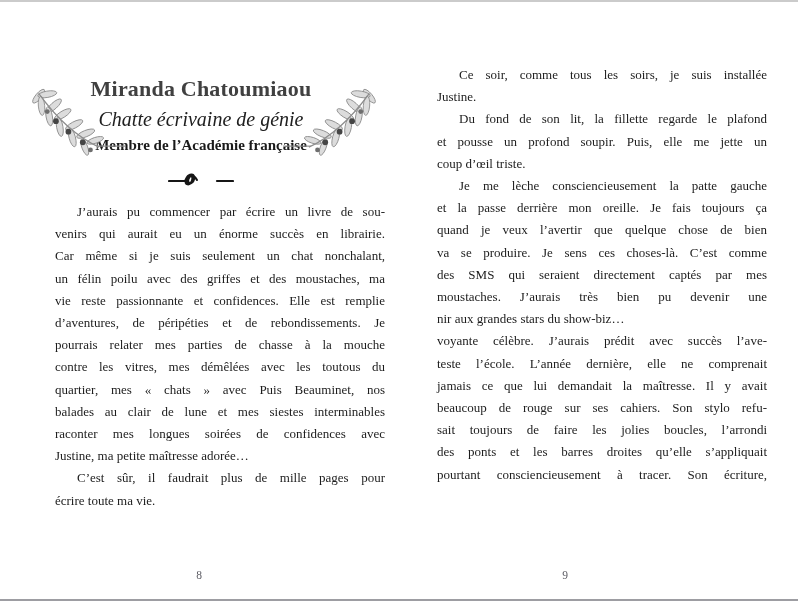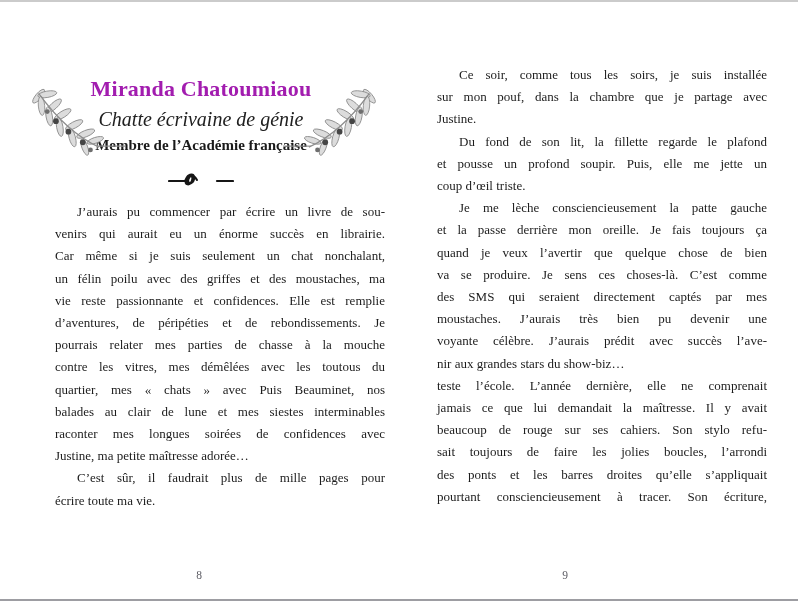--- a/index.html
+++ b/index.html
@@ -14,21 +14,21 @@
   .edge { position:absolute; left:0; width:798px; }
   .edge.top    { top:0; height:2px; background:var(--edge-top,#cbcbcb); }
   .edge.bottom { bottom:0; height:2px; background:var(--edge-bottom,#9d9da2); }
 
   .page { position:absolute; top:0; width:399px; height:601px; }
   .page.left  { left:0; }
   .page.right { left:399px; }
 
   
   .hdr { position:absolute; left:20px; top:0; width:362px; text-align:center; }
-  .hdr .author      { position:absolute; top:76px;  left:0; width:100%; font-size:22px; font-weight:bold; color:#a21caf; letter-spacing:.2px; }
+  .hdr .author      { position:absolute; top:76px;  left:0; width:100%; font-size:22px; font-weight:bold; color:#404040; letter-spacing:.2px; }
   .hdr .tagline     { position:absolute; top:108px; left:0; width:100%; font-size:20px; font-style:italic; color:#202020; }
   .hdr .affiliation { position:absolute; top:137px; left:0; width:100%; font-size:15px;  font-weight:bold; color:#1a1a1a; }
 
   .branch { position:absolute; top:86px; width:96px; height:78px; }
   .branch.b-left  { left:30px; }
   .branch.b-right { left:282px; transform:scaleX(-1); }
 
   .divider { position:absolute; left:168px; top:173px; width:66px; height:15px; }
 
   
@@ -121,33 +121,32 @@
         <div class="line first">C’est sûr, il faudrait plus de mille pages pour</div>
         <div class="line end">écrire toute ma vie.</div>
       </div>
 
     <div class="folio fl">8</div>
   </div>
 
   <div class="page right">
     <div class="body br" id="right-body">
         <div class="line first">Ce soir, comme tous les soirs, je suis installée</div>
-        <div class="line">sur mon pouf, dans la chambre que je partage avec</div>
         <div class="line end">Justine.</div>
         <div class="line first">Du fond de son lit, la fillette regarde le plafond</div>
         <div class="line">et pousse un profond soupir. Puis, elle me jette un</div>
         <div class="line end">coup d’œil triste.</div>
         <div class="line first">Je me lèche consciencieusement la patte gauche</div>
         <div class="line">et la passe derrière mon oreille. Je fais toujours ça</div>
         <div class="line">quand je veux l’avertir que quelque chose de bien</div>
         <div class="line">va se produire. Je sens ces choses-là. C’est comme</div>
         <div class="line">des SMS qui seraient directement captés par mes</div>
         <div class="line">moustaches. J’aurais très bien pu devenir une</div>
+        <div class="line end">nir aux grandes stars du show-biz…</div>
         <div class="line">voyante célèbre. J’aurais prédit avec succès l’ave-</div>
-        <div class="line end">nir aux grandes stars du show-biz…</div>
         <div class="line">teste l’école. L’année dernière, elle ne comprenait</div>
         <div class="line">jamais ce que lui demandait la maîtresse. Il y avait</div>
         <div class="line">beaucoup de rouge sur ses cahiers. Son stylo refu-</div>
         <div class="line">sait toujours de faire les jolies boucles, l’arrondi</div>
         <div class="line">des ponts et les barres droites qu’elle s’appliquait</div>
         <div class="line">pourtant consciencieusement à tracer. Son écriture,</div>
       </div>
 
     <div class="folio fr">9</div>
   </div>

